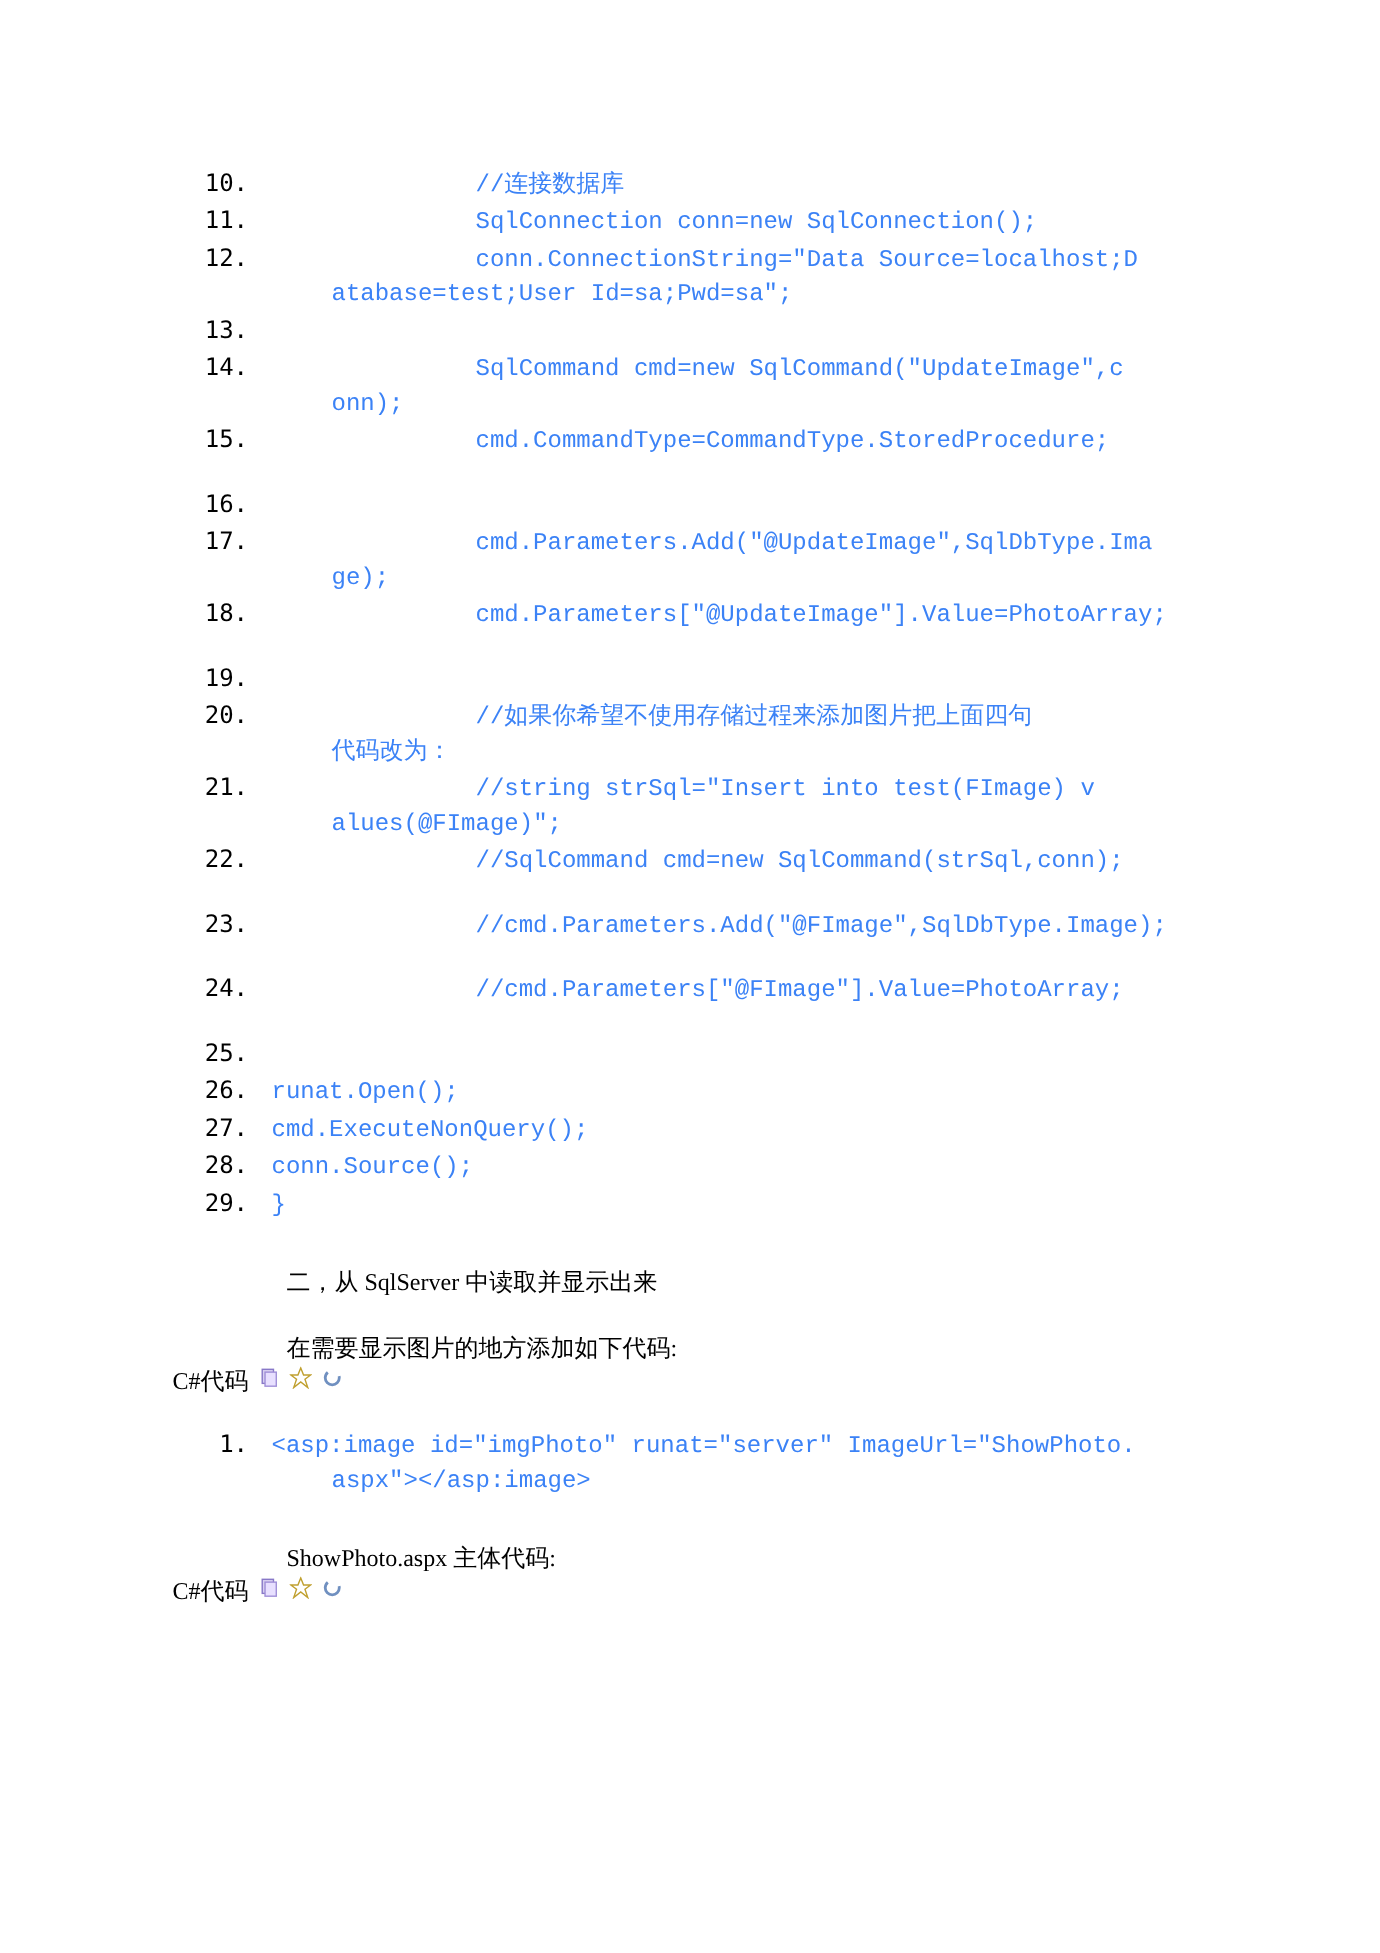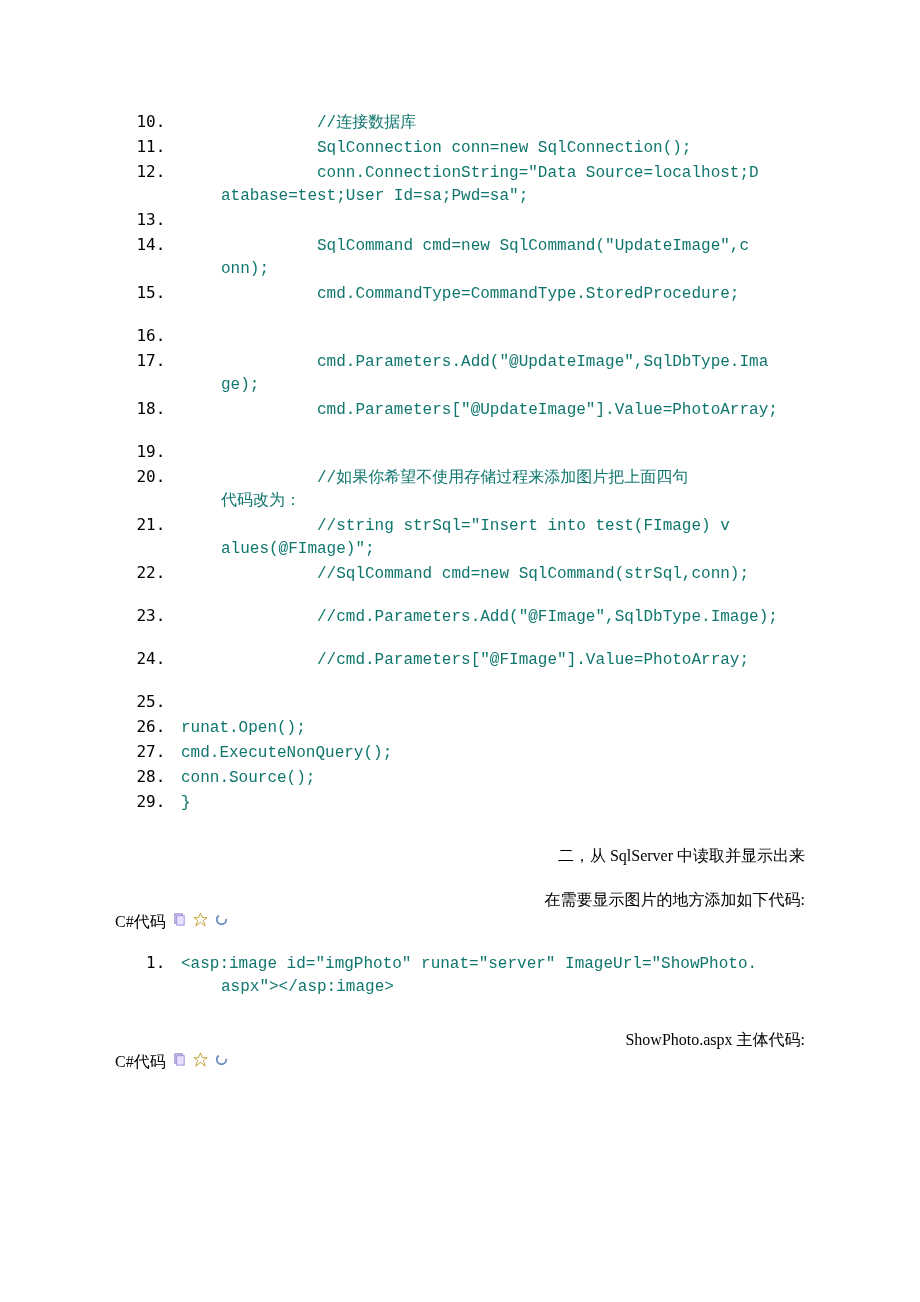--- a/index.html
+++ b/index.html
@@ -19,21 +19,21 @@
     padding: 0 0 0 60px;
   }
   .code-list li {
     font-family: "SimSun", "宋体", "Courier New", monospace;
     font-size: 16px;
     line-height: 23px;
     text-align: justify;
     text-justify: inter-ideograph;
     word-break: break-all;
     padding-left: 6px;
-    color: #0f766e;
+    color: #3b82f6;
   }
   .code-list li::marker {
     color: #000000;
     font-family: "SimSun", "宋体", monospace;
   }
   .indent {
     display: inline-block;
     width: 136px;
   }
   .cont-indent {
@@ -43,21 +43,20 @@
   .cont {
     display: block;
     padding-left: 6px;
   }
   .para {
     font-family: "SimSun", "宋体", serif;
     font-size: 16px;
     line-height: 22px;
     margin: 20px 0 0 0;
     text-indent: 76px;
-    text-align: right;
   }
   .csharp-line {
     font-family: "SimSun", "宋体", serif;
     font-size: 16px;
     line-height: 22px;
     margin: 0;
     display: flex;
     align-items: flex-start;
     gap: 6px;
   }

